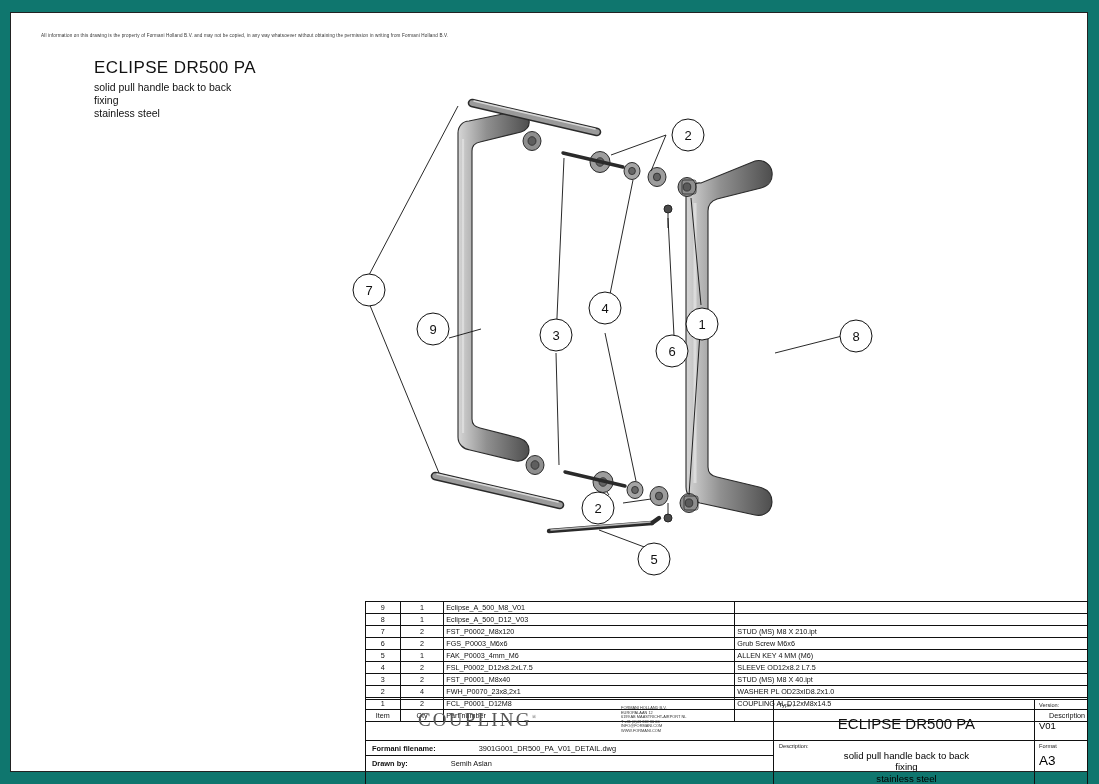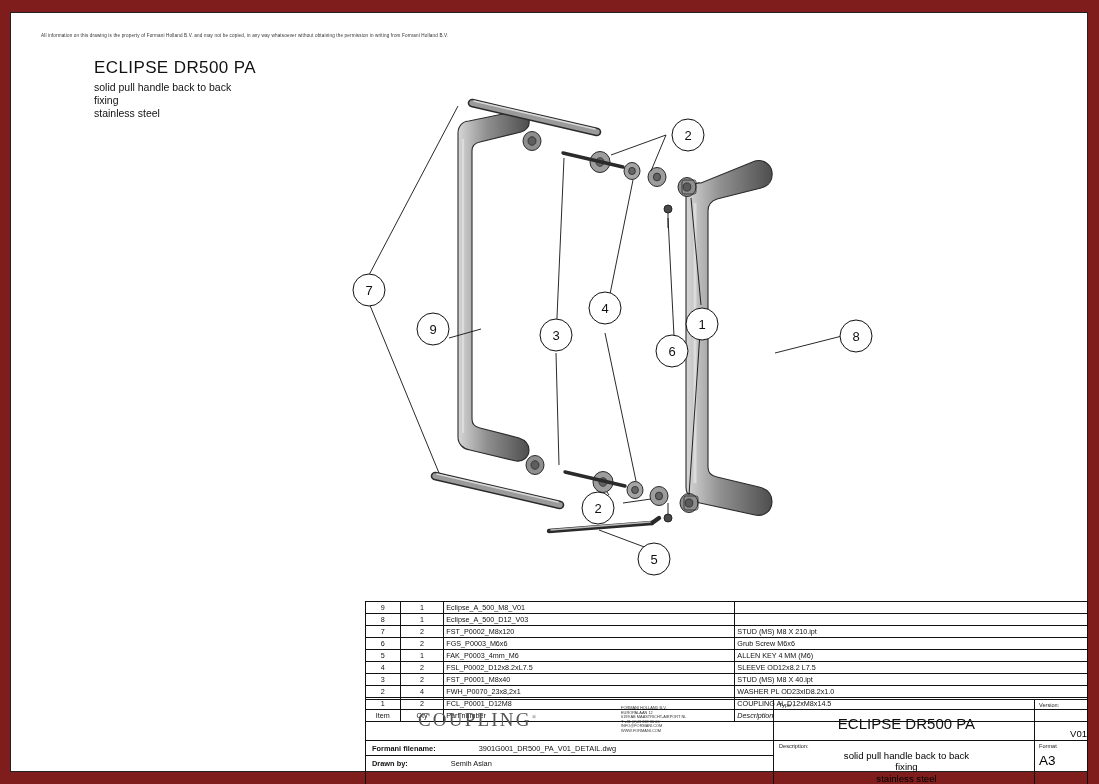--- a/index.html
+++ b/index.html
@@ -13,21 +13,21 @@
     font-family: "Liberation Sans", sans-serif;
     color: #000;
     overflow: hidden;
     position: relative;
   }
   #sheet {
     position: absolute;
     left: 0; top: 0;
     width: 1099px;
     height: 784px;
-    background: #7f1d1d;
+    background: #0f766e;
   }
   .frame {
     position: absolute;
     left: 10px;
     top: 12px;
     width: 1078px;
     height: 760px;
     border: 1px solid #222;
     box-sizing: border-box;
     background: #ffffff;
@@ -86,21 +86,21 @@
     line-height: 11px;
     font-weight: normal;
     text-align: left;
     background: #fff;
   }
   .bom .c-item { width: 26px; text-align: center; }
   .bom .c-qty { width: 34px; text-align: center; }
   .bom .c-pn { width: 255px; }
   .bom .c-desc { width: 310px; }
   .bom .hdr td { }
-  .bom .hdr .c-desc { text-align: left; font-style: italic; }
+  .bom .hdr .c-desc { text-align: right; }
 
   
   .tb {
     position: absolute;
     left: 354px;
     top: 686px;
     width: 723px;
     height: 86px;
     border: 1px solid #111;
     box-sizing: border-box;
@@ -185,22 +185,22 @@
     color: #111;
   }
   .tb-version {
     width: 52px;
     box-sizing: border-box;
     padding: 2px 0 0 4px;
     text-align: left;
   }
   .tb-version-val {
     font-size: 9.5px;
-    text-align: right;
-    margin-top: 20px;
+    text-align: left;
+    margin-top: 12px;
   }
   .tb-desc {
     flex: 1;
     border-right: 1px solid #111;
     box-sizing: border-box;
     padding: 2px 0 0 5px;
   }
   .tb-desc-val {
     font-size: 9.6px;
     text-align: center;

